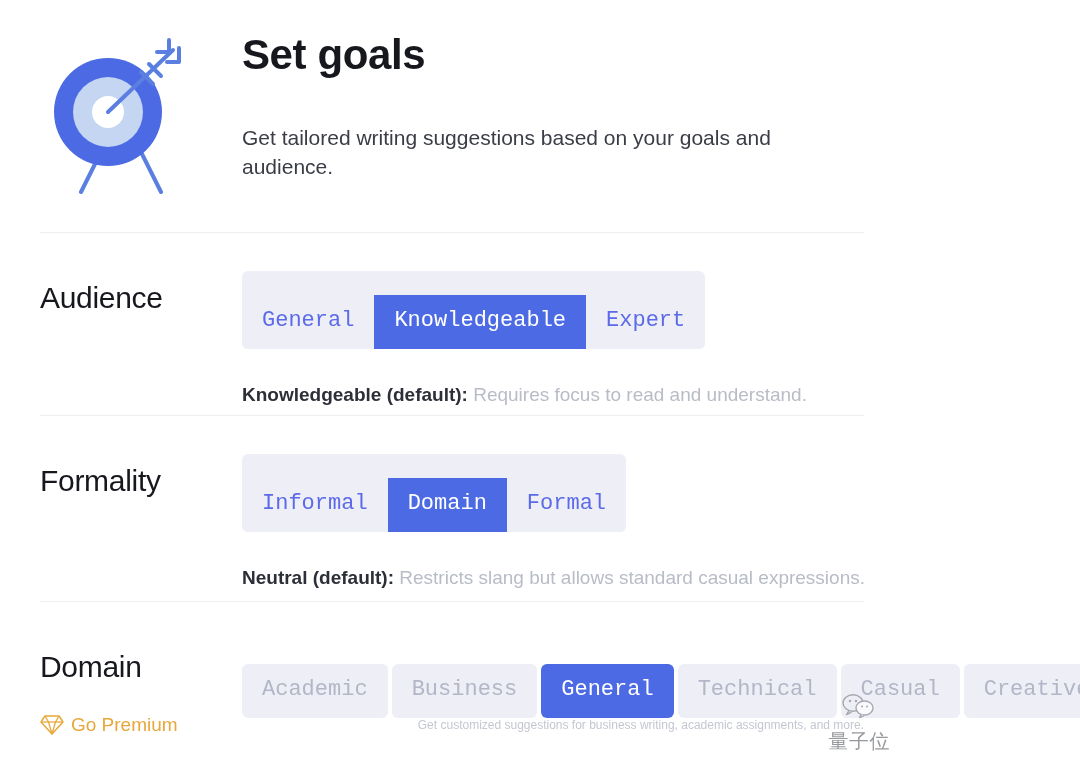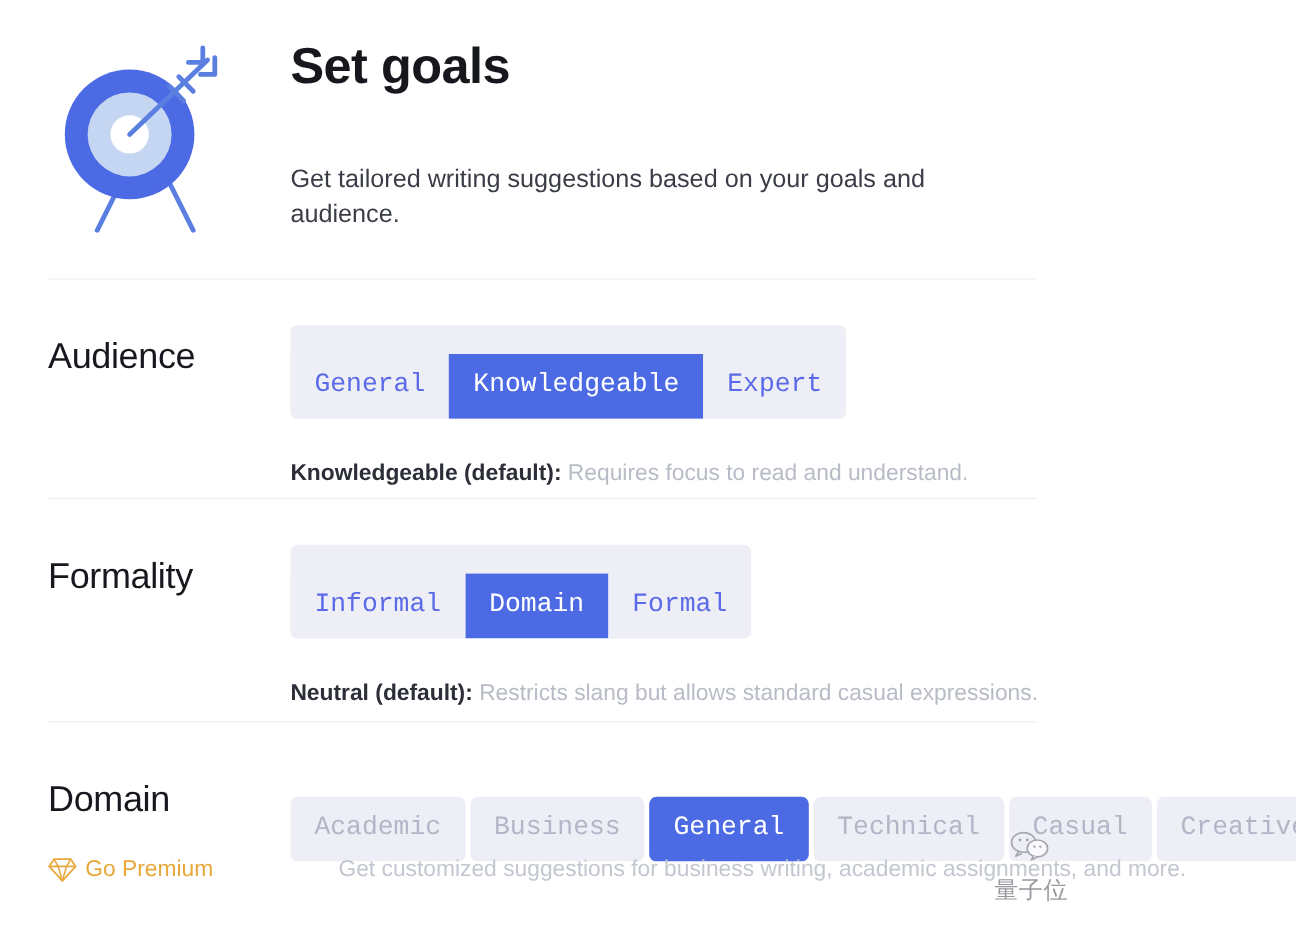--- a/index.html
+++ b/index.html
@@ -43,21 +43,21 @@
 
   .page-title {
     font-size: 42px;
     font-weight: bold;
     color: #16181d;
     letter-spacing: -0.4px;
     line-height: 1.1;
   }
 
   .page-subtitle {
-    margin-top: 58px;
+    margin-top: 46px;
     font-size: 21px;
     color: #3a3d46;
     line-height: 1.35;
     font-weight: 400;
   }
 
   
   .divider {
     height: 1px;
     background: #eceef2;
@@ -140,42 +140,42 @@
     color: #2c2f38;
     font-weight: bold;
   }
 
   
   .premium-row {
     display: flex;
     align-items: center;
     padding: 0 40px;
     margin-top: -28px;
-    gap: 40px;
   }
 
   .premium-link {
     width: 200px;
     flex: 0 0 200px;
     display: flex;
     align-items: center;
     gap: 7px;
     color: #e8a83c;
     font-size: 19px;
     cursor: pointer;
   }
 
   .gem-icon { width: 24px; height: 22px; flex: 0 0 24px; display: block; }
 
   .premium-hint {
     flex: 1;
     padding-left: 2px;
-    font-size: 19px;
+    font-size: 12px;
     color: #c3c7d0;
     white-space: nowrap;
+    text-align: right;
   }
 
   
   .watermark {
     position: absolute;
     right: 14px;
     bottom: 24px;
     display: flex;
     align-items: center;
     gap: 5px;

